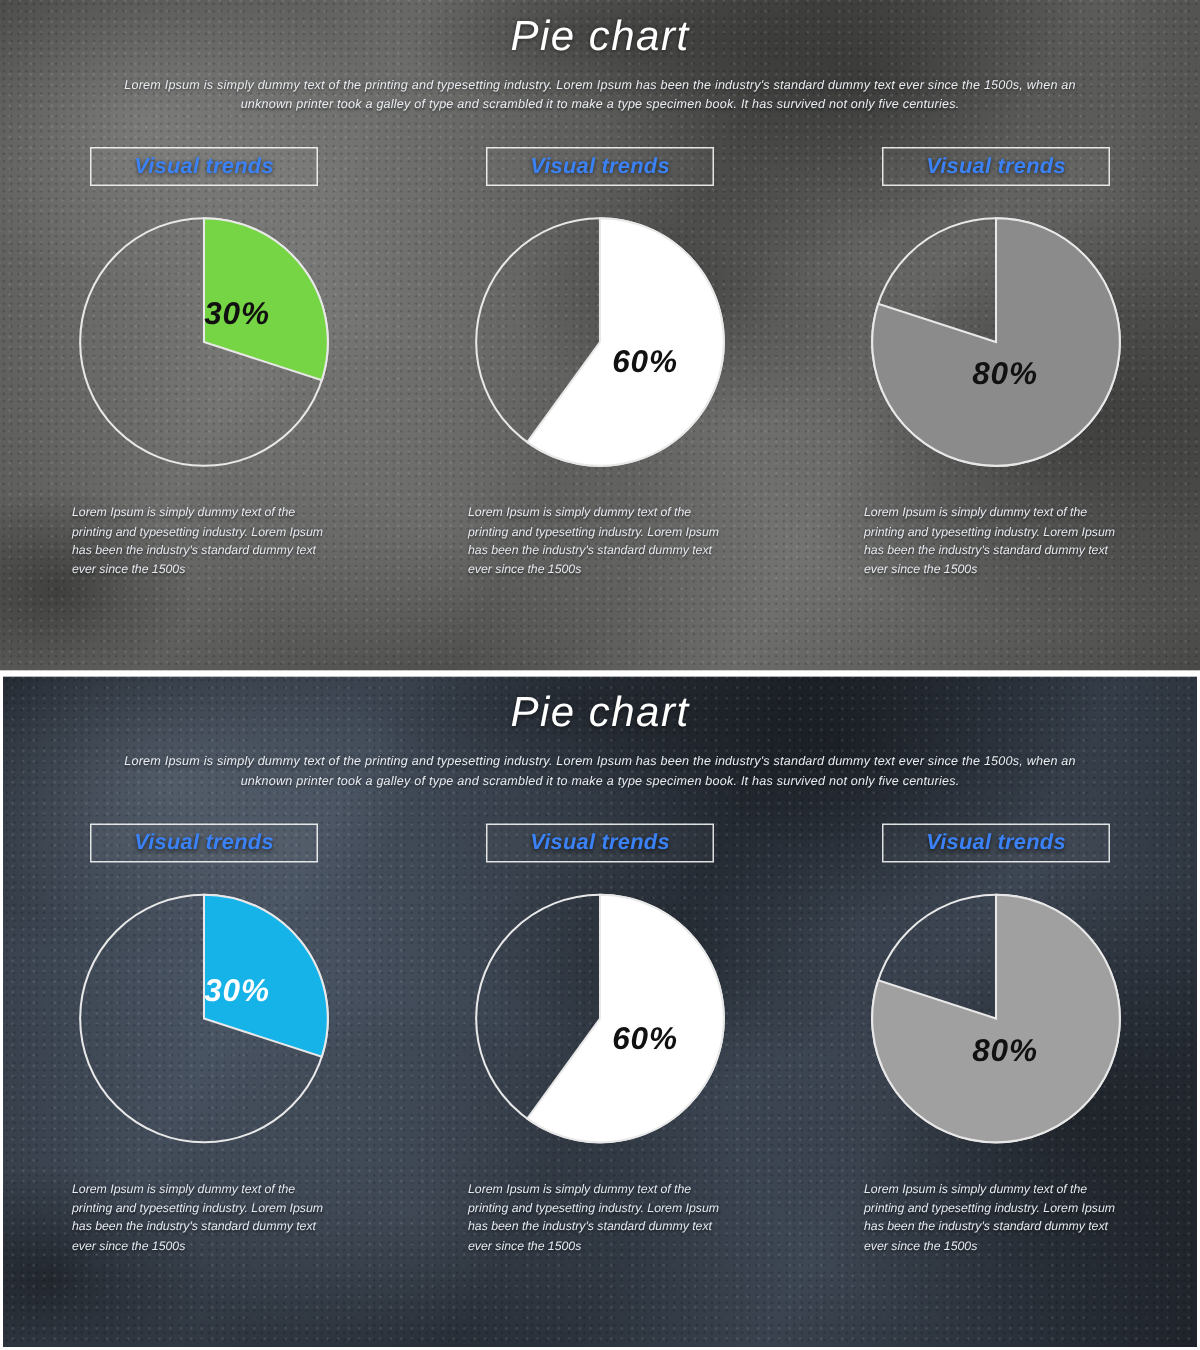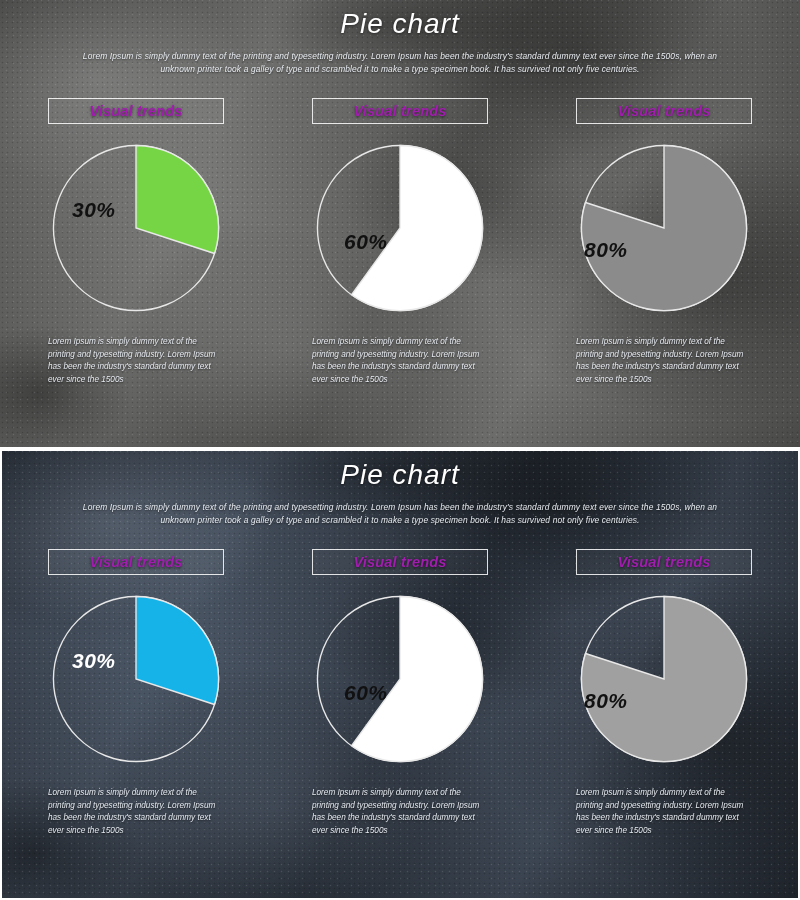--- a/index.html
+++ b/index.html
@@ -77,35 +77,35 @@
     text-align:center; color:#e9edf2;
     font-size:8.4px; line-height:13px; letter-spacing:.15px;
     text-shadow:0 1px 2px rgba(0,0,0,.55);
   }
 
   
   .cols { display:flex; justify-content:center; gap:34px; margin-top:20px; }
   .col  { width:230px; display:flex; flex-direction:column; align-items:center; }
 
   .trend-box {
-    width:176px; height:26px;
+    width:152px; height:26px;
     border:1px solid rgba(255,255,255,.85);
     display:flex; align-items:center; justify-content:center;
-    color:#a21caf; font-size:14.5px; letter-spacing:.2px;
+    color:#3b82f6; font-size:14.5px; letter-spacing:.2px;
     text-shadow:0 1px 3px rgba(0,0,0,.6);
     background:rgba(255,255,255,.03);
   }
   .panel-top .trend-box    { font-weight:600; }
   .panel-bottom .trend-box { font-weight:bold; }
 
   
   .pie-wrap { position:relative; width:172px; height:172px; margin-top:18px; }
   .pie-svg  { display:block; width:172px; height:172px; overflow:visible; }
   .pie-label {
-    position:absolute; width:100%; 
+    position:absolute; width:100%; text-align:center;
     font-size:21px; font-weight:bold; letter-spacing:.5px;
     pointer-events:none;
   }
 
   
   .caption {
     margin-top:22px; width:176px;
     color:#e6eaf0; font-size:8.2px; line-height:12.5px;
     text-shadow:0 1px 2px rgba(0,0,0,.6);
   }

